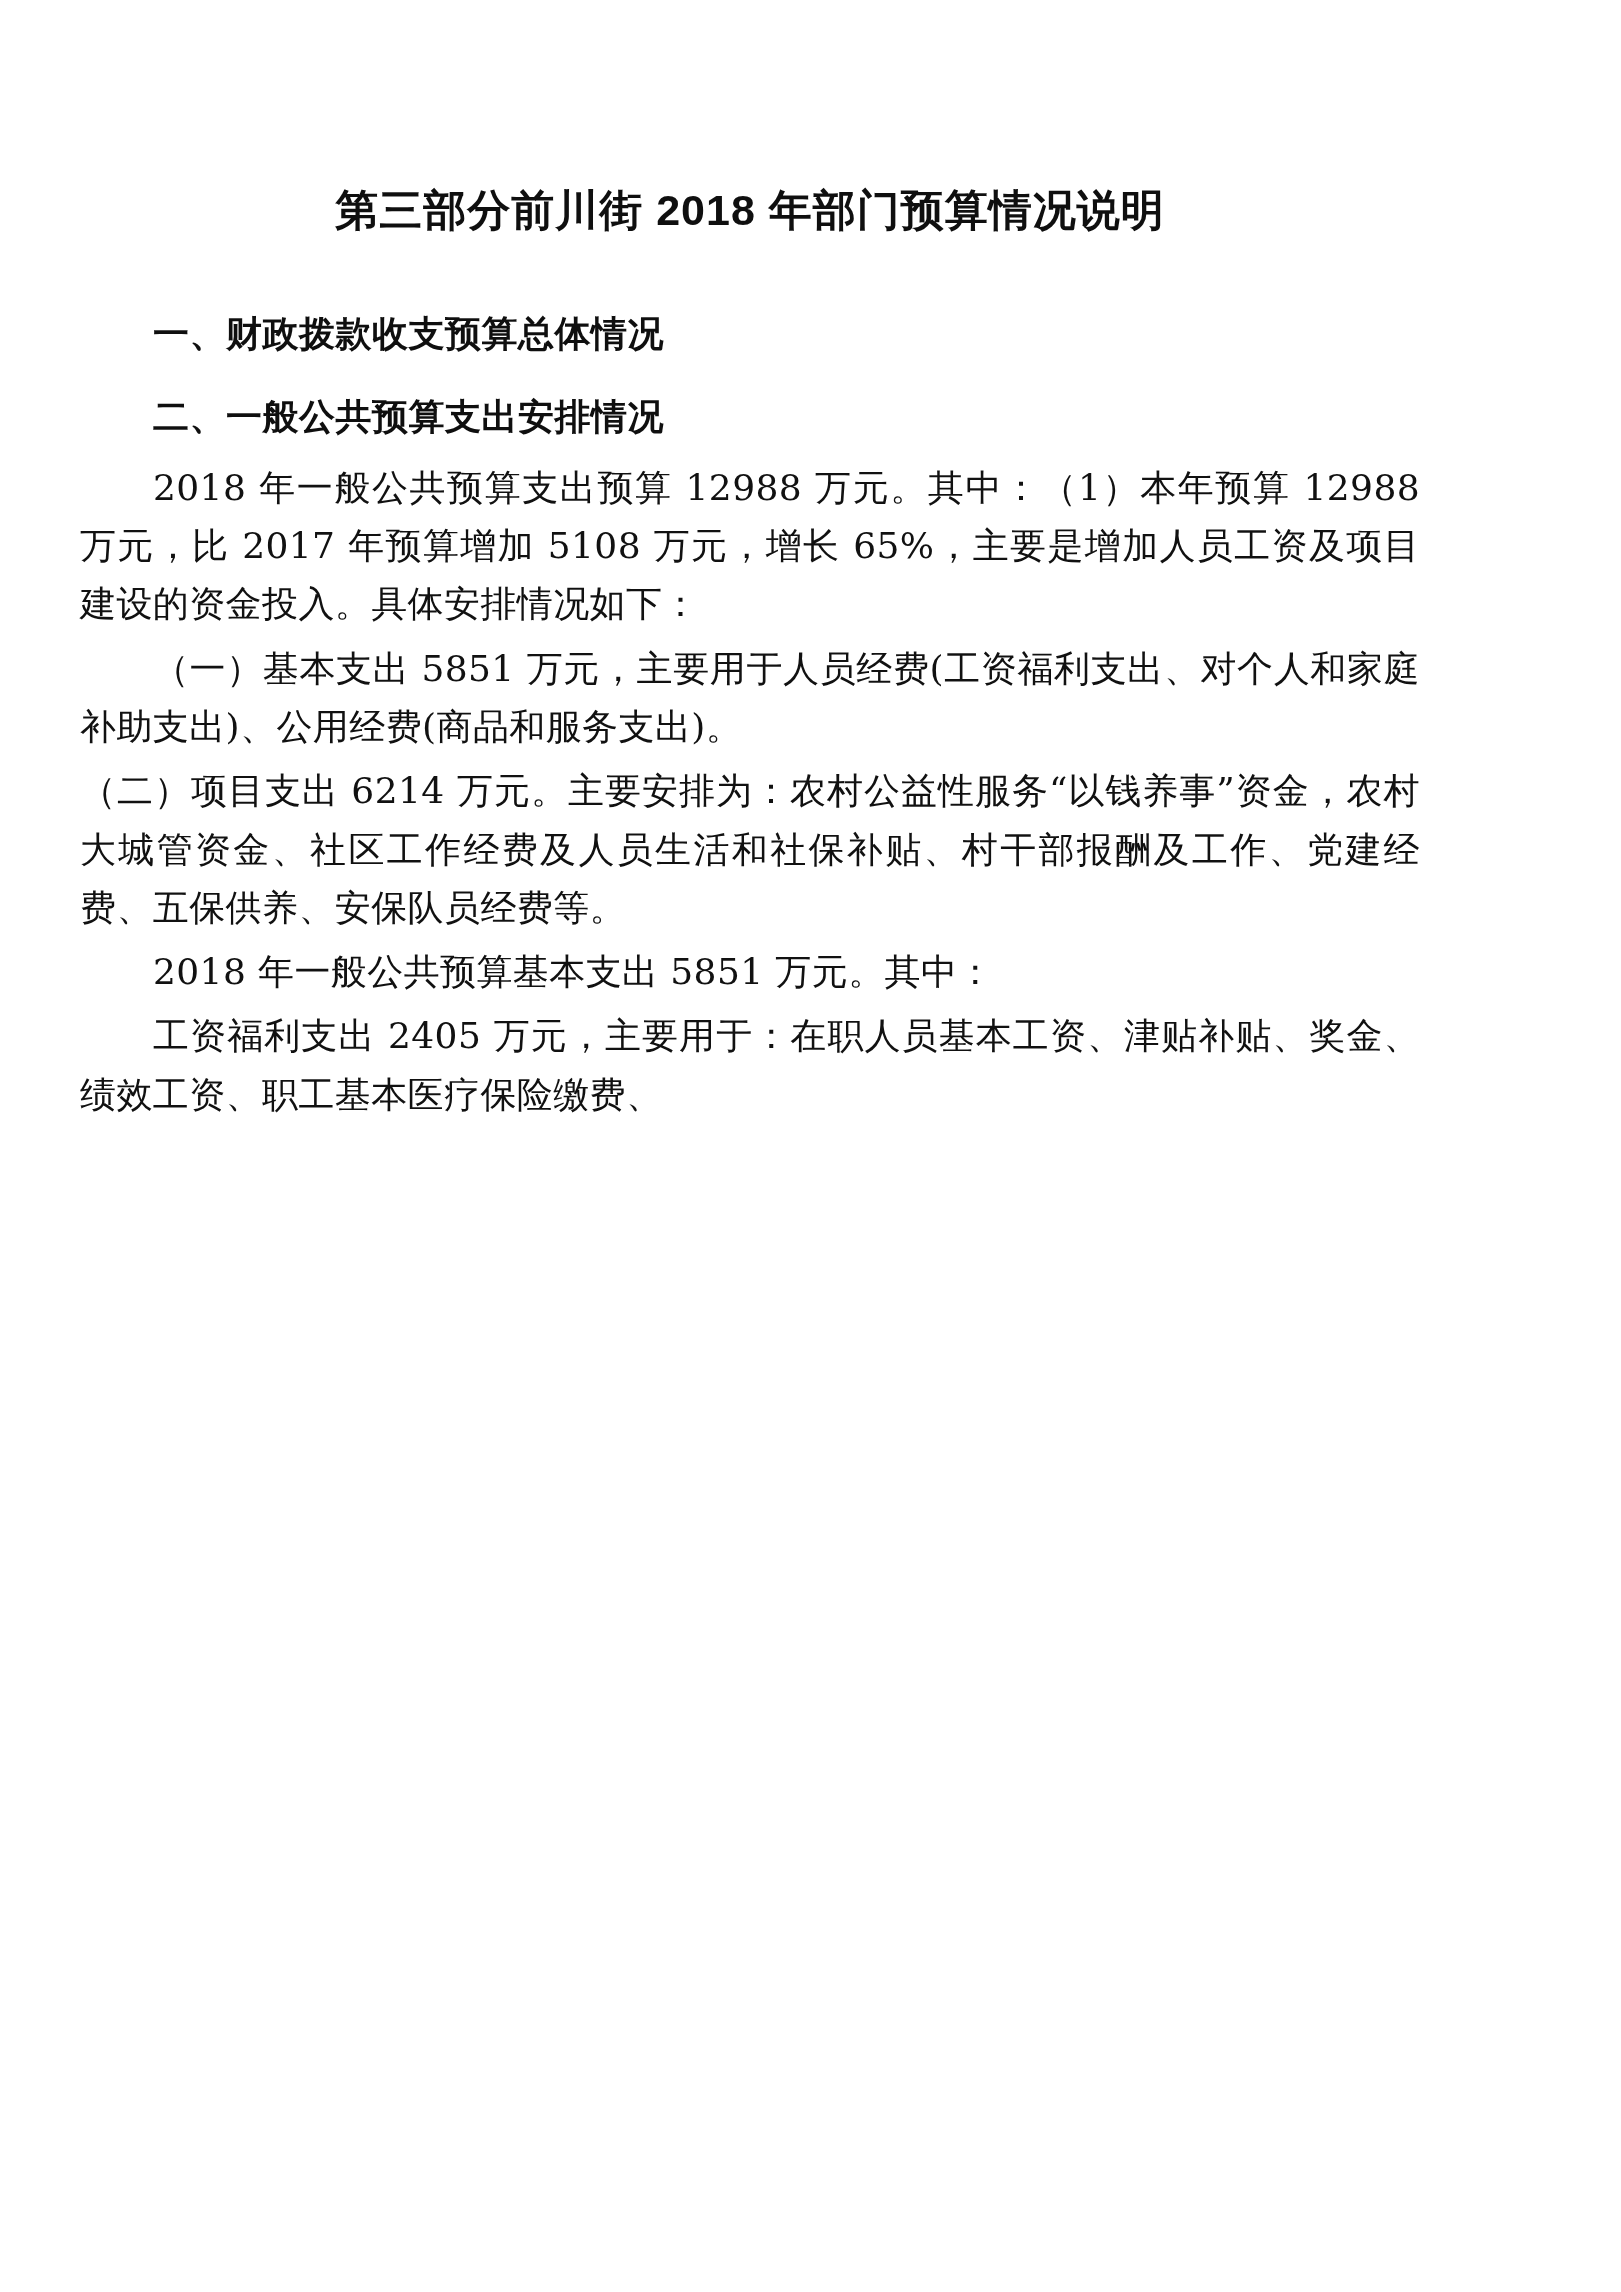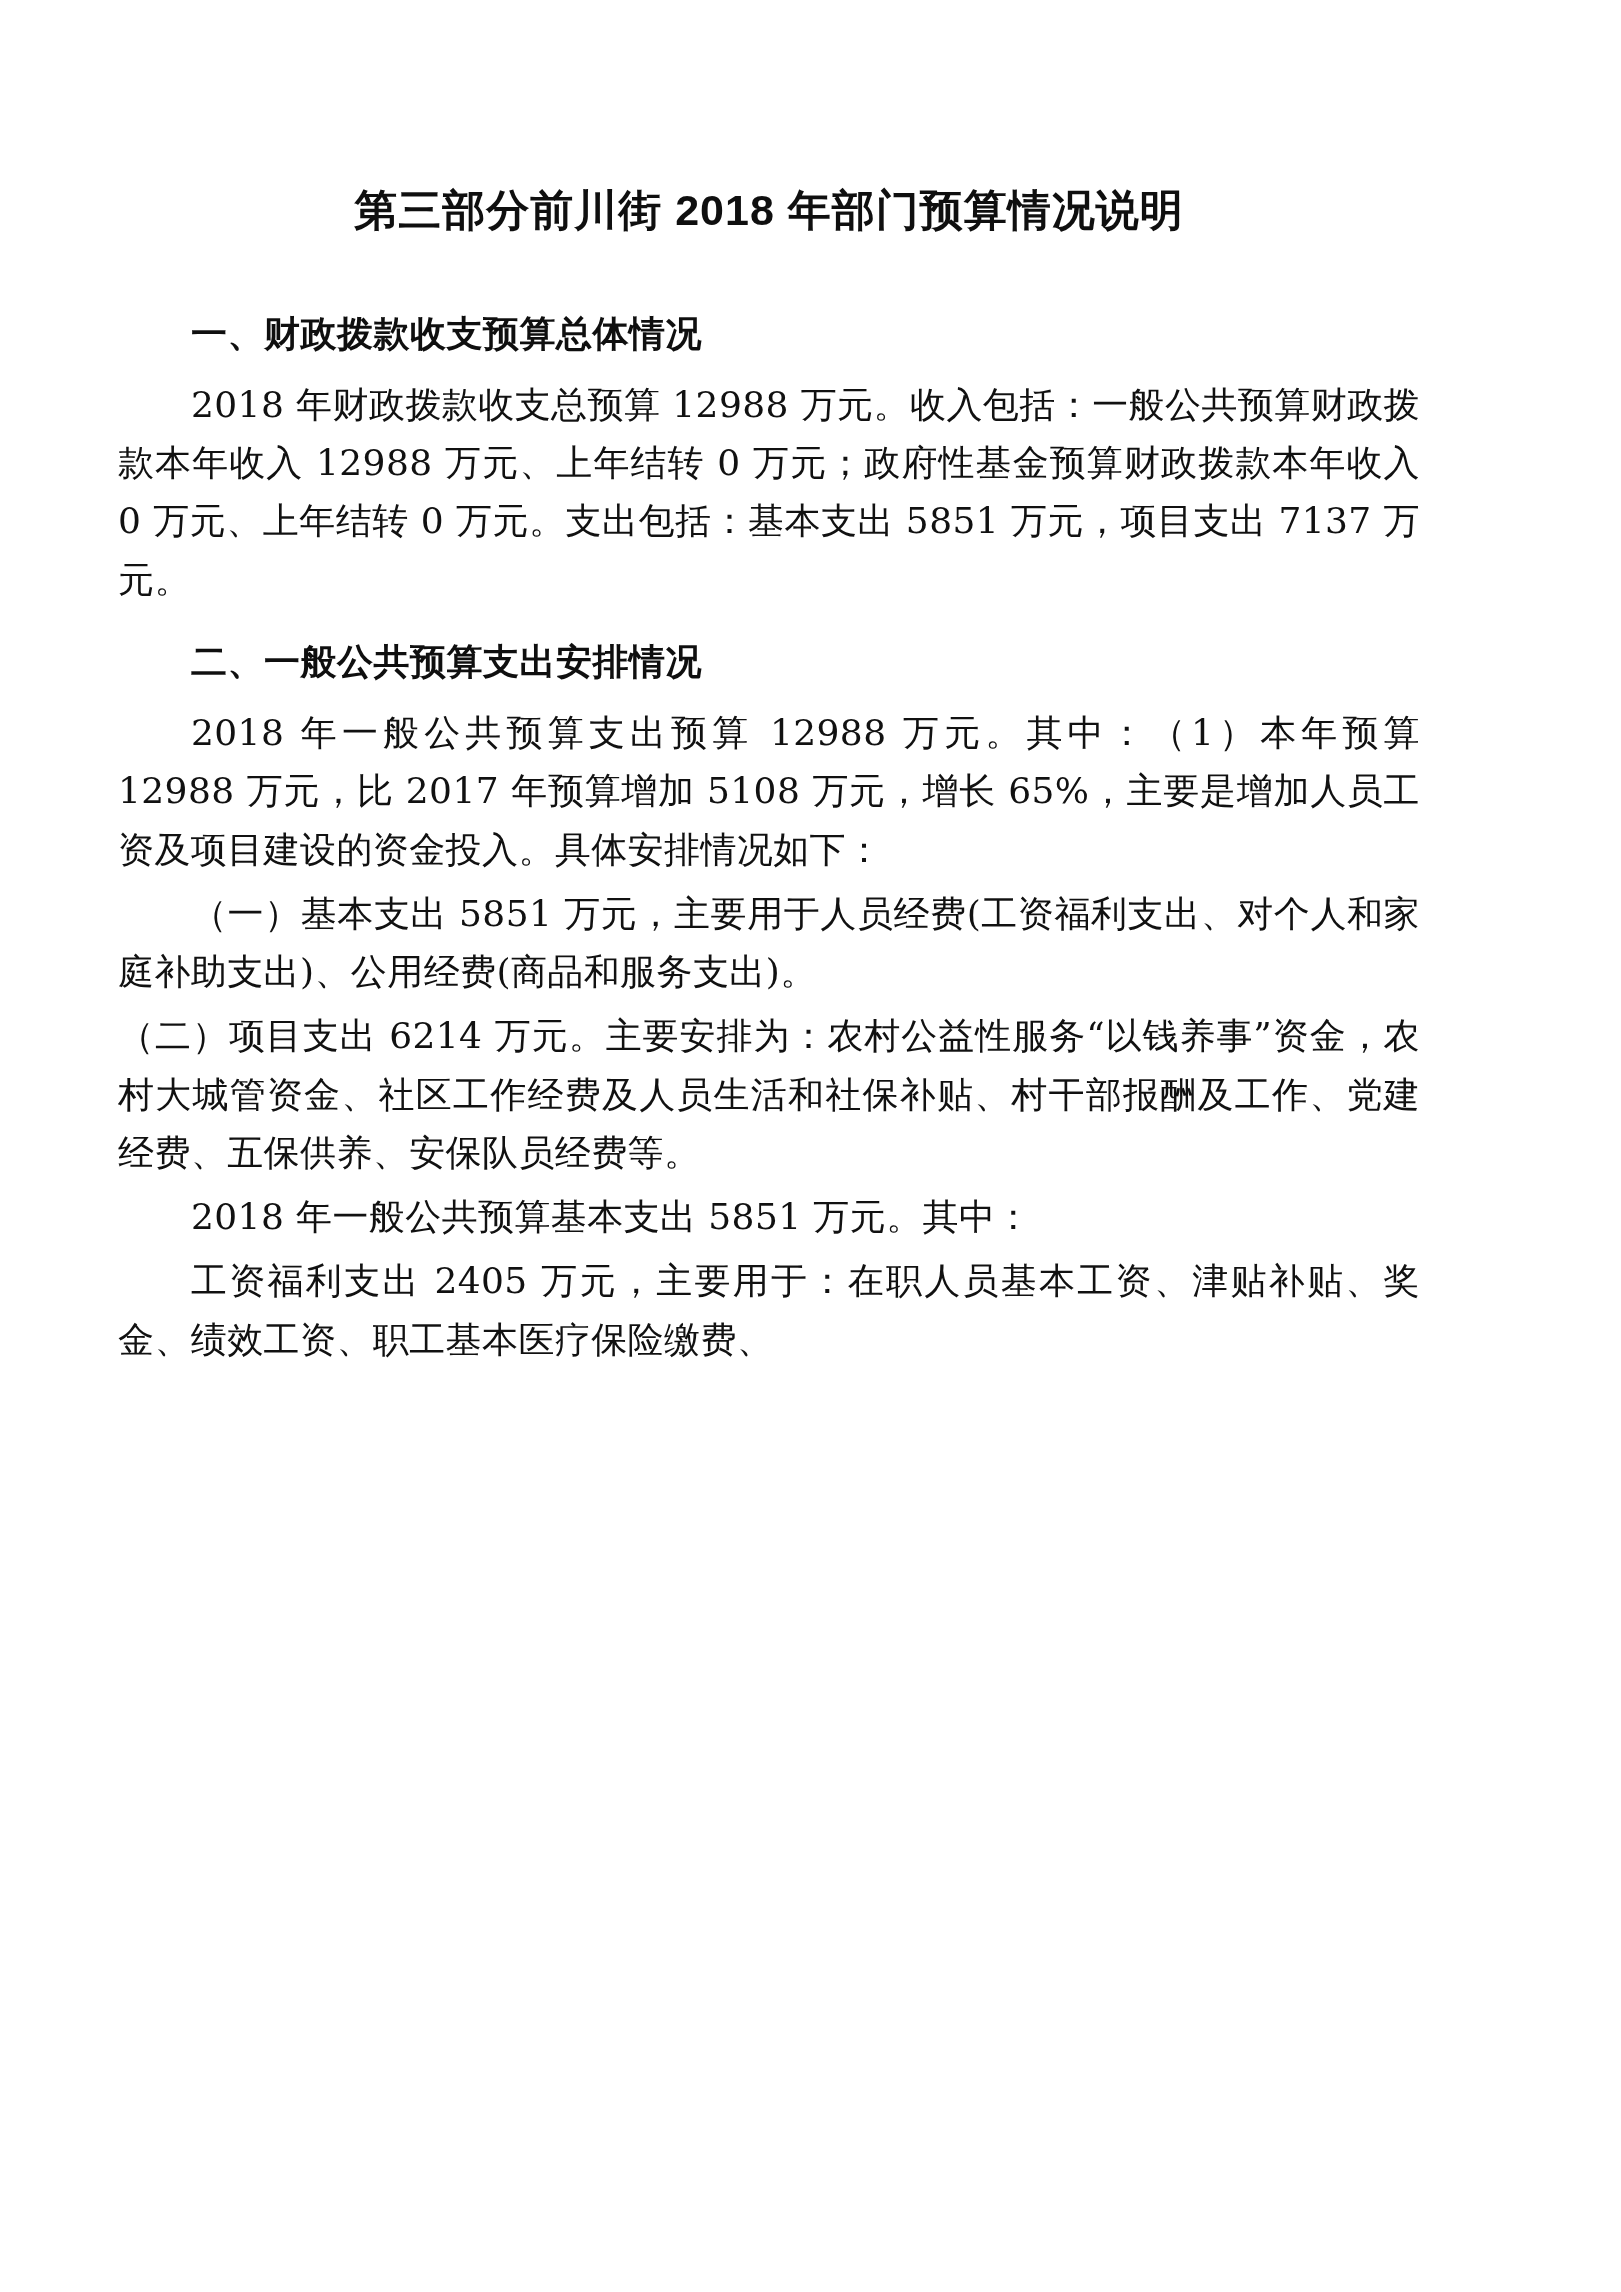--- a/index.html
+++ b/index.html
@@ -12,21 +12,21 @@
     height: 2293px;
     font-family: "DejaVu Serif", "Liberation Serif", serif;
     color: #111111;
     -webkit-font-smoothing: antialiased;
   }
   .page {
     position: relative;
     width: 1621px;
     height: 2251px;
     box-sizing: border-box;
-    padding: 181px 201px 59px 118px;
+    padding: 181px 201px 59px 80px;
   }
   .doc-title {
     font-family: "Liberation Sans", sans-serif;
     font-weight: bold;
     font-size: 43px;
     line-height: 1.35;
     text-align: center;
     letter-spacing: 1px;
     margin: 0 0 71px 0;
     color: #0f0f0f;
@@ -55,21 +55,20 @@
   }
 </style>
 </head>
 <body>
 
 <div class="page">
 
   <h1 class="doc-title">第三部分前川街 2018 年部门预算情况说明</h1>
 
   <h2 class="section-heading">一、财政拨款收支预算总体情况</h2>
-  <p class="para">2018 年财政拨款收支总预算 12988 万元。收入包括：一般公共预算财政拨款本年收入 12988 万元、上年结转 0 万元；政府性基金预算财政拨款本年收入 0 万元、上年结转 0 万元。支出包括：基本支出 5851 万元，项目支出 7137 万元。</p>
 
   <h2 class="section-heading">二、一般公共预算支出安排情况</h2>
   <p class="para">2018 年一般公共预算支出预算 12988 万元。其中：（1）本年预算 12988 万元，比 2017 年预算增加 5108 万元，增长 65%，主要是增加人员工资及项目建设的资金投入。具体安排情况如下：</p>
   <p class="para">（一）基本支出 5851 万元，主要用于人员经费(工资福利支出、对个人和家庭补助支出)、公用经费(商品和服务支出)。</p>
   <p class="para noindent">（二）项目支出 6214 万元。主要安排为：农村公益性服务“以钱养事”资金，农村大城管资金、社区工作经费及人员生活和社保补贴、村干部报酬及工作、党建经费、五保供养、安保队员经费等。</p>
 
   <p class="para">2018 年一般公共预算基本支出 5851 万元。其中：</p>
   <p class="para">工资福利支出 2405 万元，主要用于：在职人员基本工资、津贴补贴、奖金、绩效工资、职工基本医疗保险缴费、</p>
 
 </div>

